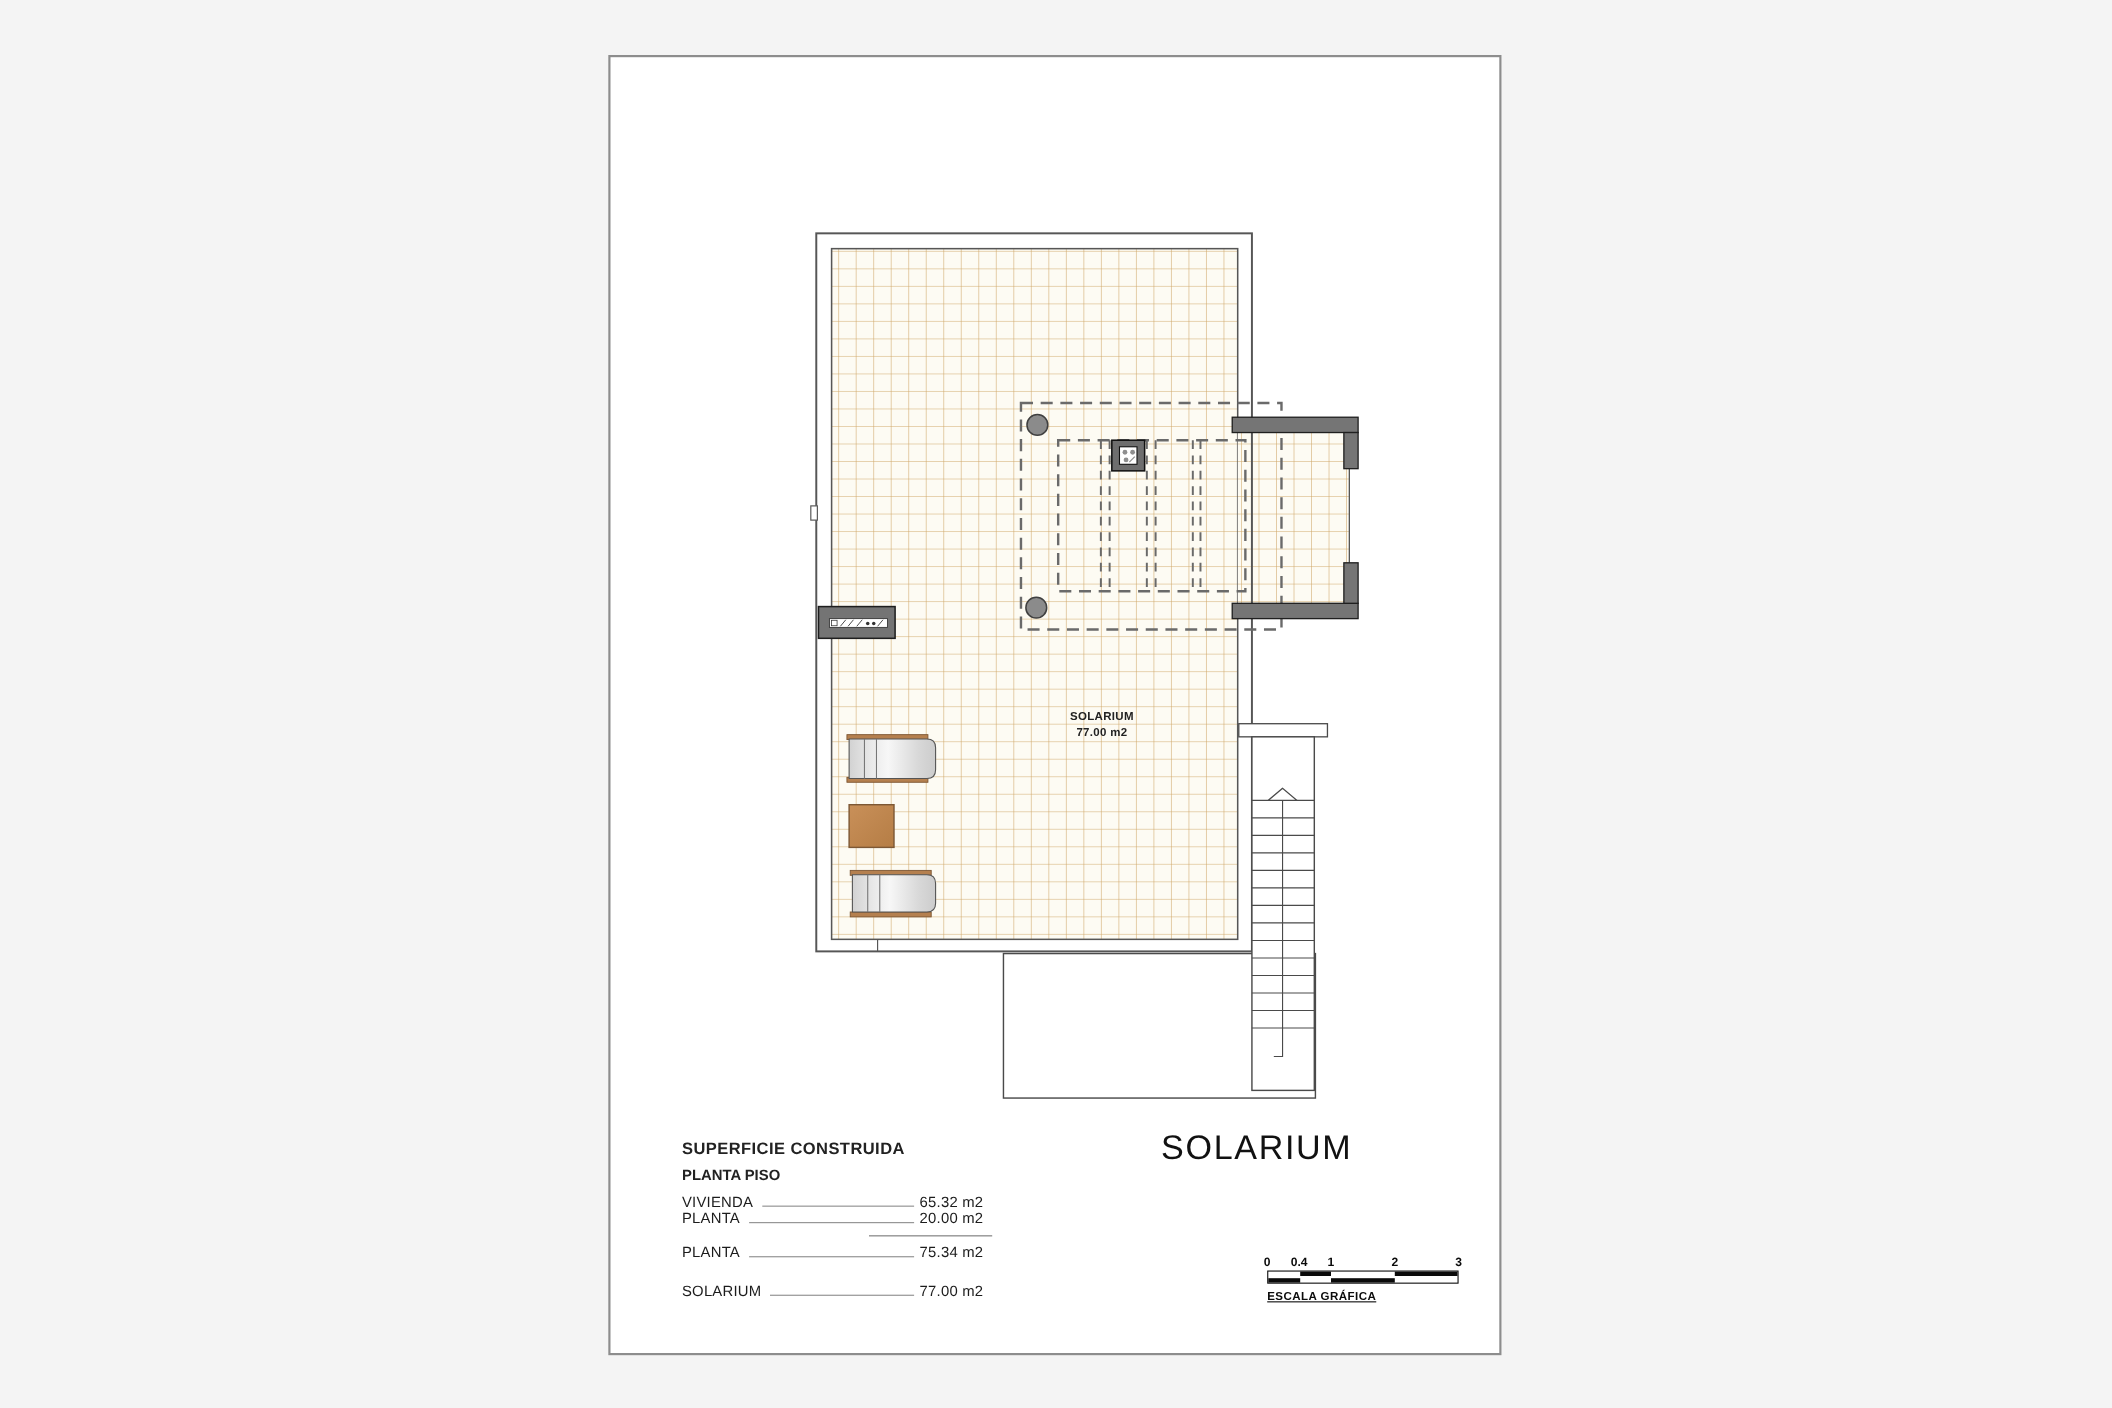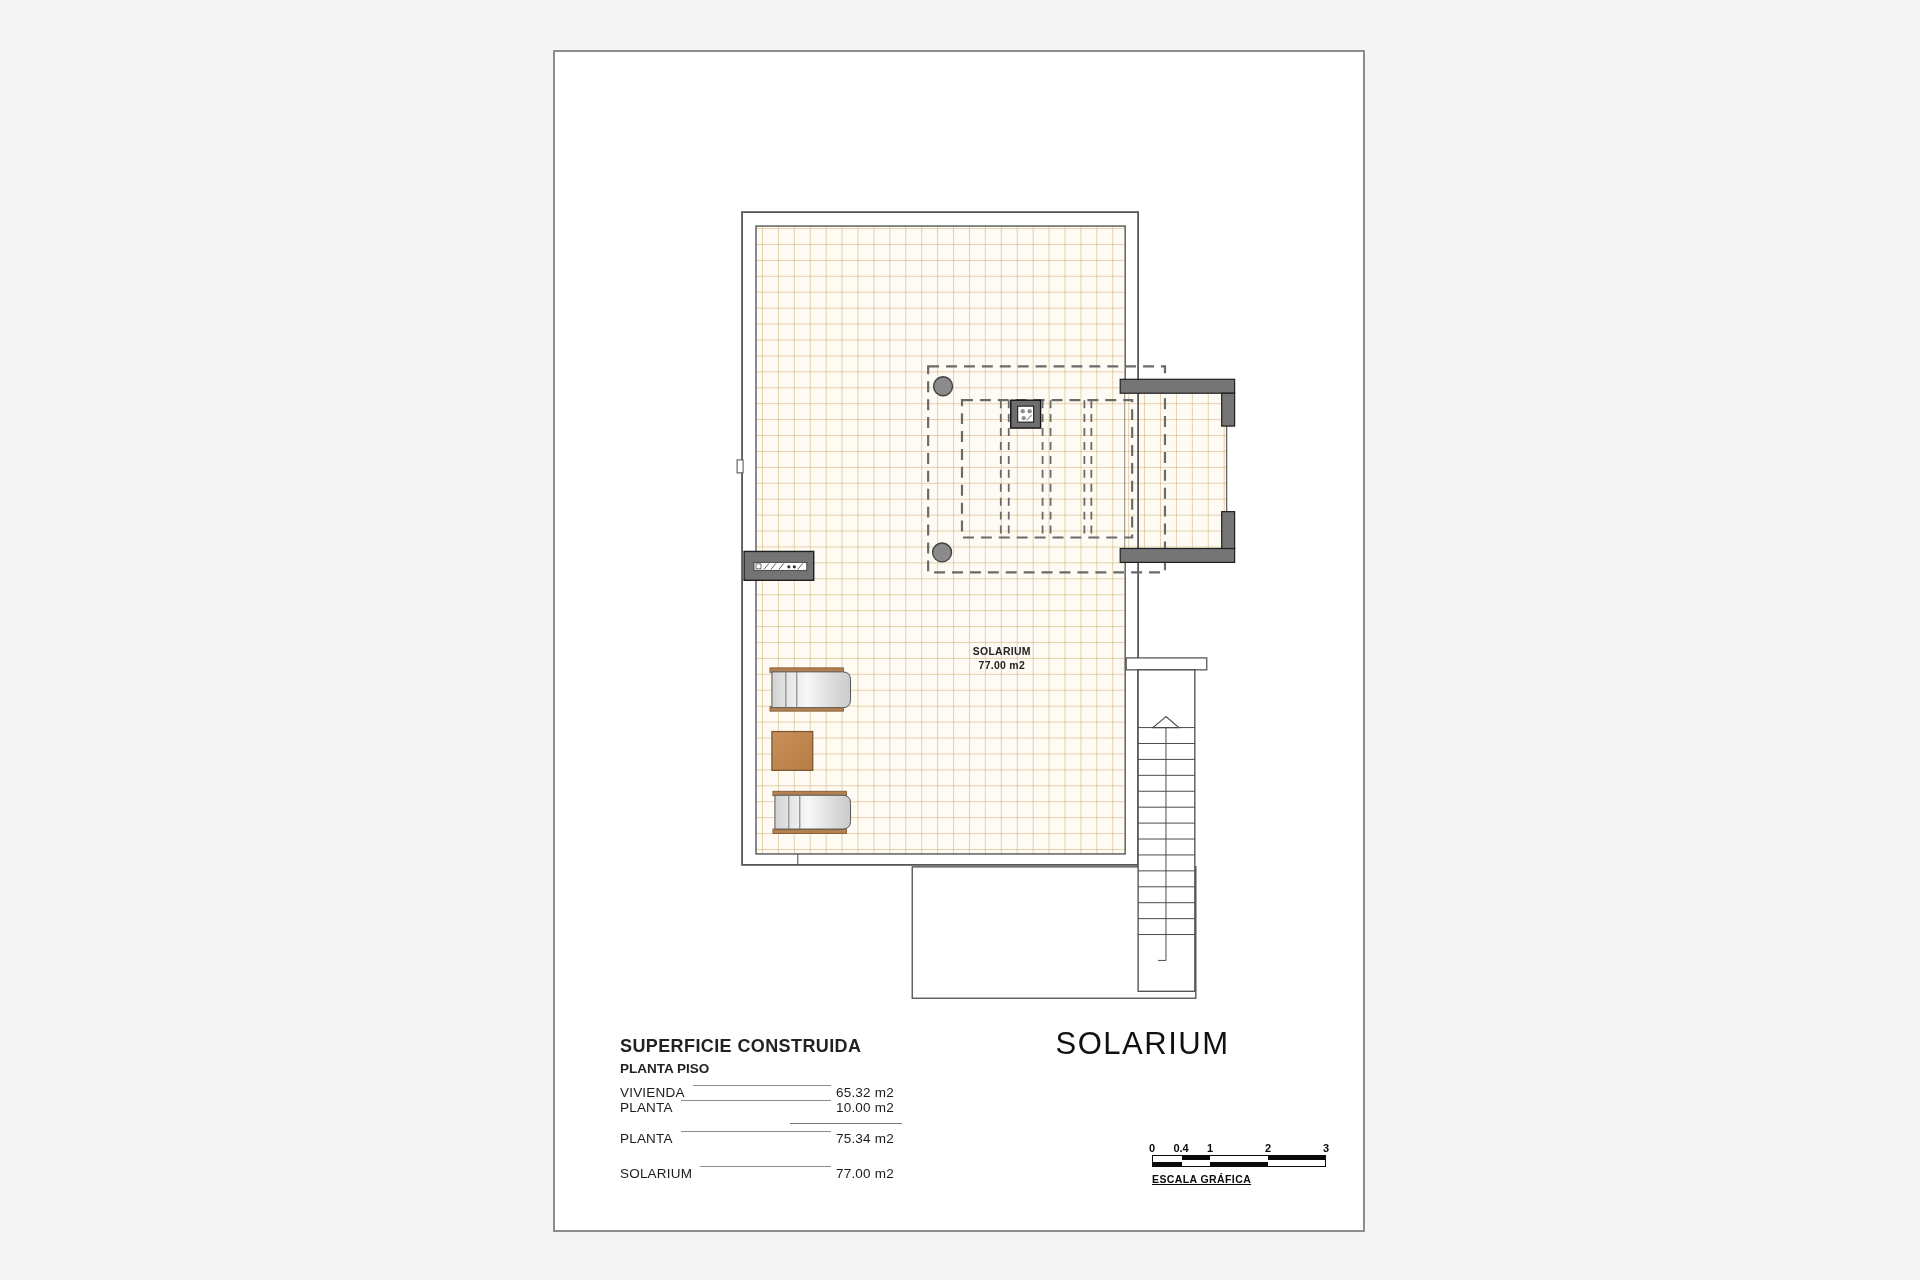--- a/index.html
+++ b/index.html
@@ -2,24 +2,24 @@
 <html><head>
 <meta charset="utf-8">
 <style>
   html,body{margin:0;padding:0;background:#f4f4f4;font-family:"Liberation Sans", sans-serif;}
   .canvas{position:relative;width:1852px;height:1280px;background:#f4f4f4;overflow:hidden;}
   .page{position:absolute;left:553px;top:50px;width:812px;height:1182px;background:#ffffff;
         border:2px solid #8d8d8d;box-sizing:border-box;}
   .plan-svg{position:absolute;left:0;top:0;width:100%;height:100%;}
 
   
-  .legend-title{position:absolute;left:65px;top:984px;font-size:18px;font-weight:600;
+  .legend-title{position:absolute;left:65px;top:984px;font-size:15px;font-weight:600;
                 letter-spacing:.4px;color:#222;white-space:nowrap;}
   .legend-sub{position:absolute;left:65px;top:1009px;font-size:13.5px;font-weight:700;color:#222;}
-  .lrow{position:absolute;left:65px;width:282px;display:flex;align-items:flex-start;
+  .lrow{position:absolute;left:65px;width:282px;display:flex;align-items:flex-end;
         font-size:13.5px;font-weight:500;color:#1c1c1c;letter-spacing:.2px;}
   .lrow .lead{flex:1;border-bottom:1px solid #8c8c8c;margin:0 5px 3px 8px;}
   .lrow .val{width:66px;text-align:left;}
   .row-vivienda{top:1033px}.row-terraza{top:1048px}.row-total{top:1079px}.row-solarium{top:1114px}
   .subtotal-line{position:absolute;left:235px;top:1071px;width:112px;border-top:1.2px solid #777;}
 
   
   .big-title{position:absolute;left:455px;top:974px;width:265px;text-align:center;
              font-size:31px;font-weight:500;letter-spacing:1.5px;color:#111;}
 
@@ -152,21 +152,21 @@
     <div class="legend-sub">PLANTA PISO</div>
 
     <div class="lrow row-vivienda">
       <span>VIVIENDA</span>
       <span class="lead"></span>
       <span class="val">65.32 m2</span>
     </div>
     <div class="lrow row-terraza">
       <span>PLANTA</span>
       <span class="lead"></span>
-      <span class="val">10.00 m2</span>
+      <span class="val">20.00 m2</span>
     </div>
     <div class="subtotal-line"></div>
     <div class="lrow row-total">
       <span>PLANTA</span>
       <span class="lead"></span>
       <span class="val">75.34 m2</span>
     </div>
     <div class="lrow row-solarium">
       <span>SOLARIUM</span>
       <span class="lead"></span>

